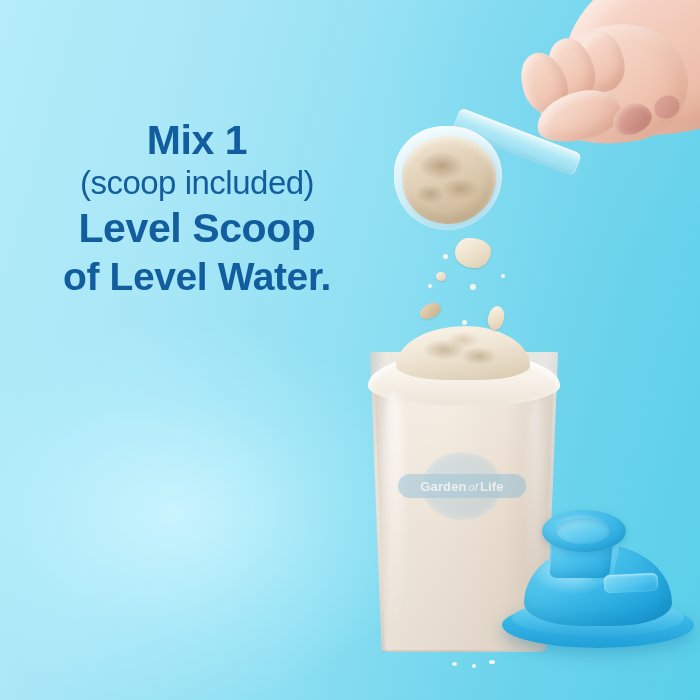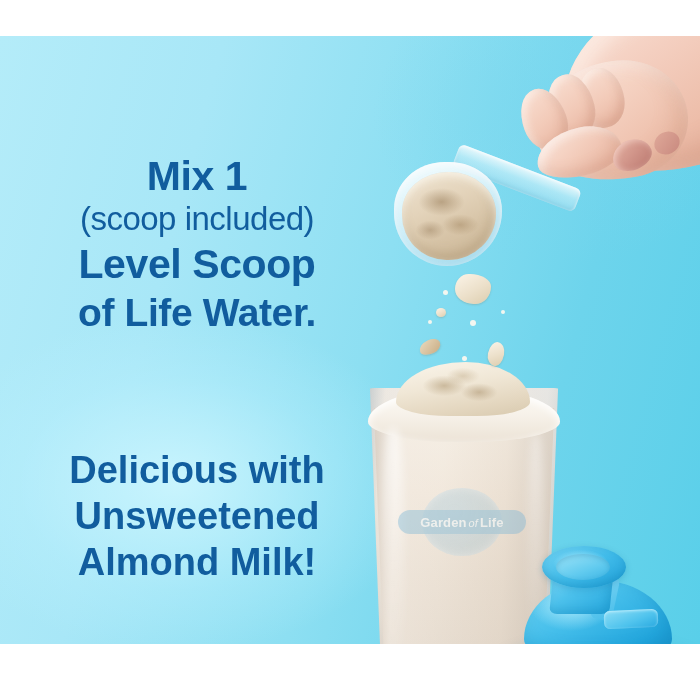--- a/index.html
+++ b/index.html
@@ -4,25 +4,24 @@
 <title>Garden of Life Protein Mixing Instructions</title>
 <style>
   html, body {
     margin: 0;
     padding: 0;
     background: #ffffff;
   }
   #stage {
     position: relative;
     width: 700px;
-    height: 608px;
+    height: 700px;
     overflow: hidden;
     font-family: "Liberation Sans", sans-serif;
     background: linear-gradient(105deg, #b4ecf9 0%, #a8e7f7 26%, #8ddff2 52%, #6dd4ec 76%, #59cfe9 100%);
-    margin-top: 36px;
   }
 
   
   .bg-glow {
     position: absolute;
     left: -10%;
     top: 46%;
     width: 70%;
     height: 55%;
     background: radial-gradient(ellipse at center, rgba(208,247,255,0.85) 0%, rgba(190,242,255,0.35) 45%, rgba(255,255,255,0) 72%);
@@ -435,28 +434,23 @@
 
 <div id="stage">
 
   <div class="bg-glow"></div>
   <div class="bg-glow-2"></div>
 
   <div class="copy">
     <span class="line l-mix">Mix 1</span>
     <span class="line l-included">(scoop included)</span>
     <span class="line l-scoop">Level Scoop</span>
-    <span class="line l-water">of Life Water.</span>
+    <span class="line l-water">of Level Water.</span>
   </div>
 
-  <div class="copy2">
-    <span class="l-delicious">Delicious with</span>
-    <span class="l-unsweetened">Unsweetened</span>
-    <span class="l-almond">Almond Milk!</span>
-  </div>
 
   <div class="arm"></div>
   <div class="k3 knuckle"></div>
   <div class="k2 knuckle"></div>
   <div class="k1 knuckle"></div>
   <div class="hand"></div>
   <div class="thumb"></div>
   <div class="nail"></div>
   <div class="nail2"></div>
 

